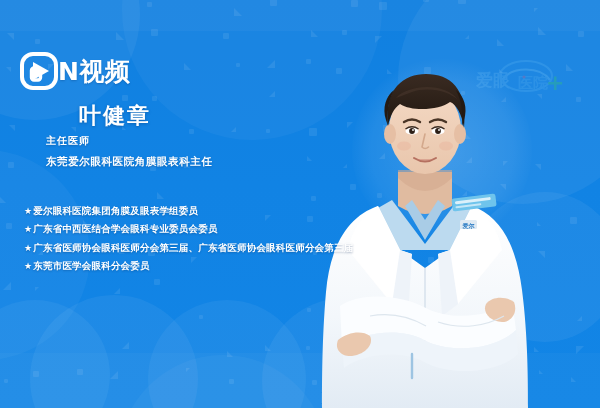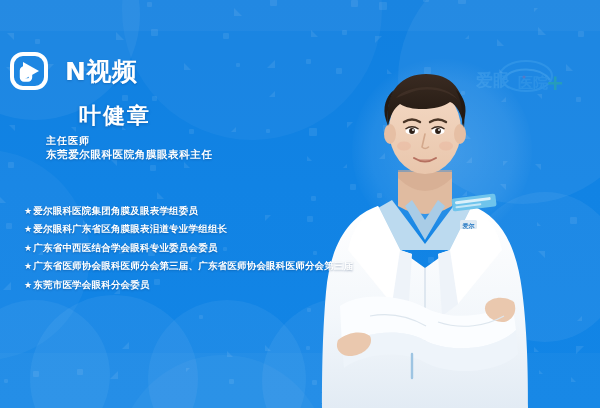--- a/index.html
+++ b/index.html
@@ -53,25 +53,25 @@
     border-style: solid;
   }
   .confetti.sq {
     background: rgba(255,255,255,0.16);
     border-radius: 1px;
   }
 
   
   .logo-wrap {
     position: absolute;
-    left: 10px;
+    left: 20px;
     top: 52px;
     display: flex;
     align-items: center;
-    gap: 17px;
+    gap: 0;
     z-index: 30;
   }
   .logo-mark {
     width: 38px; height: 38px;
     flex: 0 0 38px;
   }
   .logo-text {
     color: #ffffff;
     font-size: 25px;
     font-weight: 700;
@@ -103,20 +103,21 @@
     font-weight: 700;
     letter-spacing: 1px;
     margin-top: 7px;
     text-shadow: 0 1px 2px rgba(0,35,85,0.3);
   }
   .doctor-position {
     color: #ffffff;
     font-size: 10.5px;
     font-weight: 700;
     letter-spacing: .6px;
+    margin-top: 7px;
     white-space: nowrap;
     text-shadow: 0 1px 2px rgba(0,35,85,0.3);
     text-align: right;
   }
 
   
   .creds {
     position: absolute;
     left: 24px;
     top: 206px;
@@ -447,19 +448,18 @@
 
   <div class="name-block">
     <div class="doctor-name">叶健章</div>
     <div class="doctor-rank">主任医师</div>
     <div class="doctor-position">东莞爱尔眼科医院角膜眼表科主任</div>
   </div>
 
   <div class="creds">
 
   <div class="cred-line"><span class="star">★</span><span>爱尔眼科医院集团角膜及眼表学组委员</span></div>
-      <div class="cred-line"><span class="star">★</span><span>爱尔眼科广东省区角膜眼表泪道专业学组组长</span></div>
       <div class="cred-line"><span class="star">★</span><span>广东省中西医结合学会眼科专业委员会委员</span></div>
       <div class="cred-line"><span class="star">★</span><span>广东省医师协会眼科医师分会第三届、广东省医师协会眼科医师分会第三届</span></div>
       <div class="cred-line"><span class="star">★</span><span>东莞市医学会眼科分会委员</span></div>
     </div>
 
 </div>
 
 </body></html>

